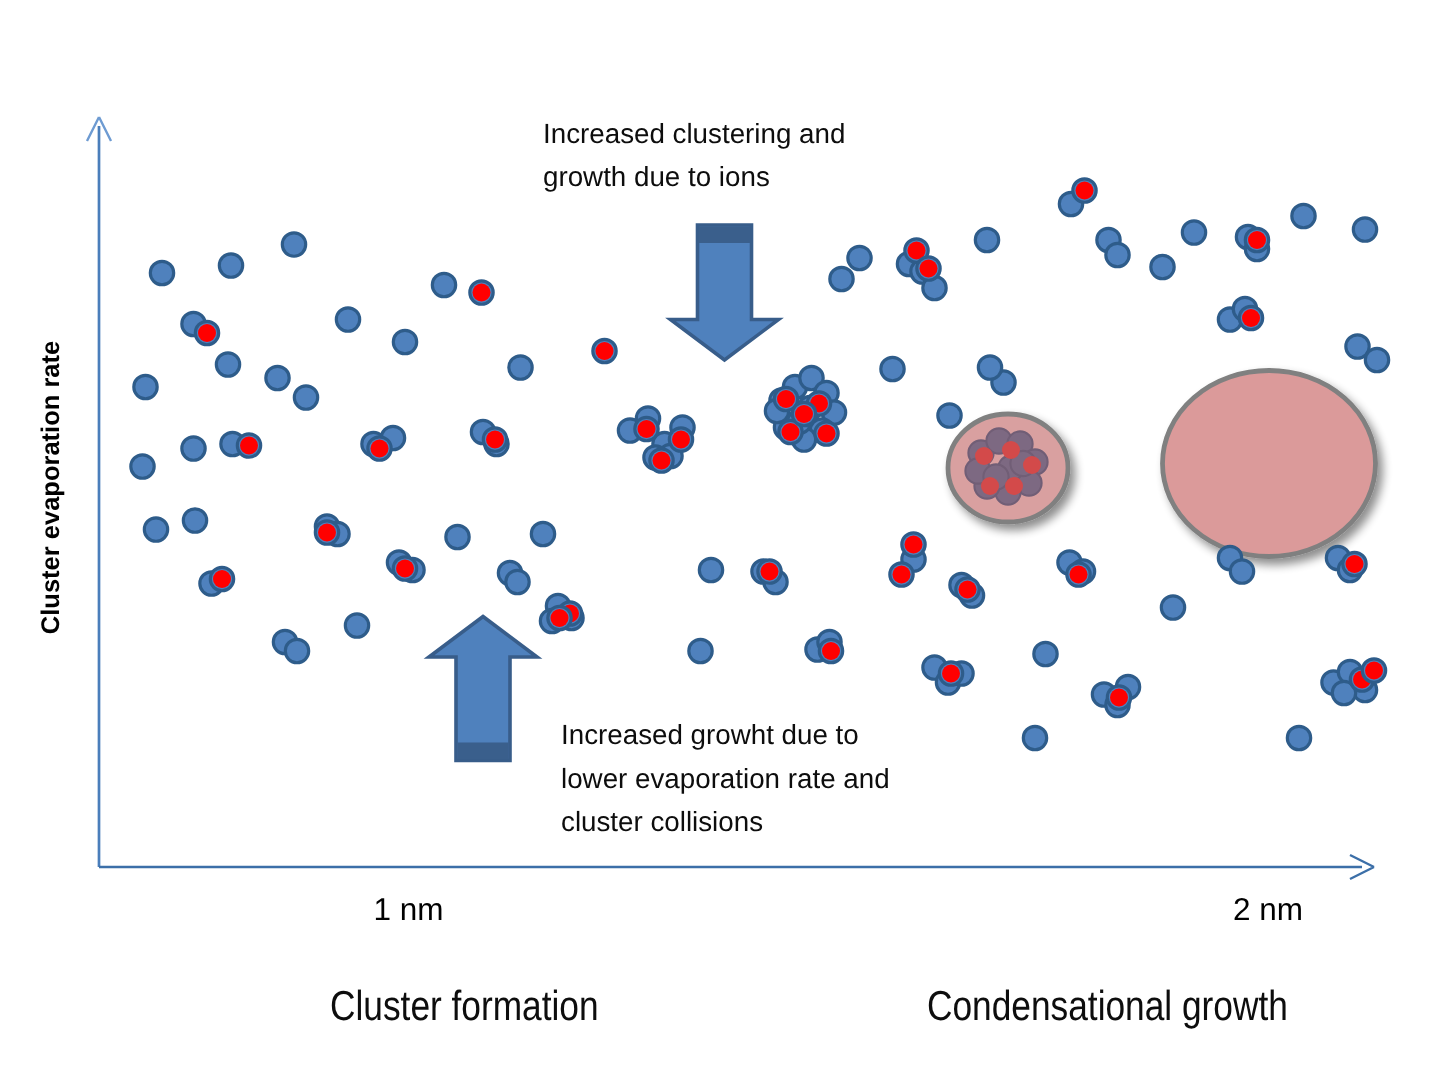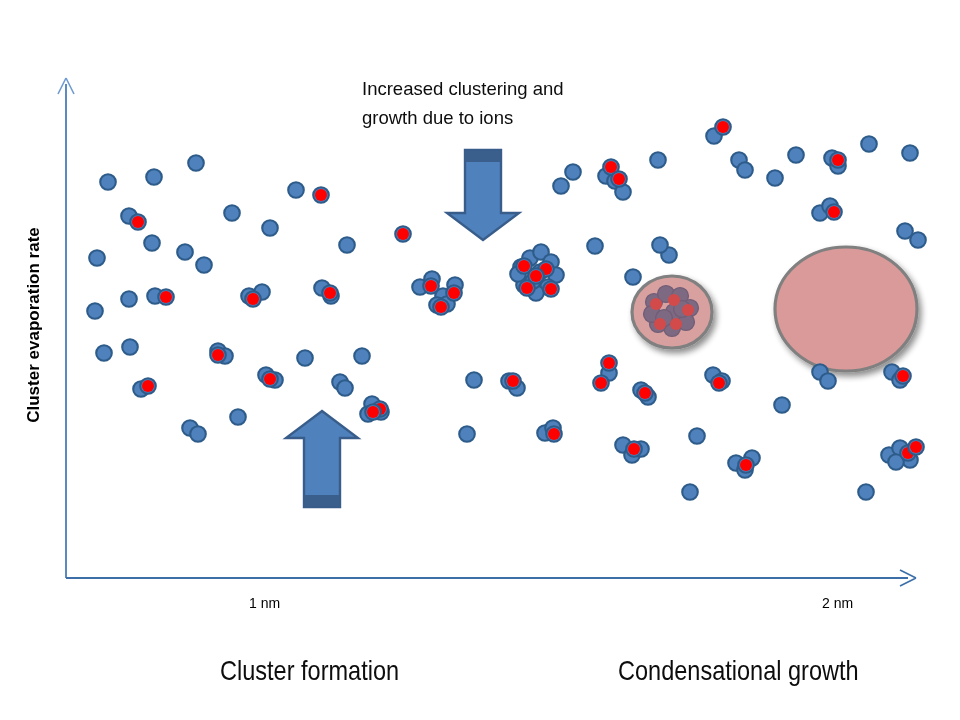--- a/index.html
+++ b/index.html
@@ -30,21 +30,21 @@
     text-align:center;
     font-size:17px;
     font-weight:bold;
     color:#000000;
     transform:rotate(-90deg);
     transform-origin:center center;
     letter-spacing:0px;
   }
   .tick{
     position:absolute;
-    font-size:14px;
+    font-size:21px;
     color:#000000;
   }
   #tick-1nm{left:249px;top:595px;}
   #tick-3nm{left:822px;top:595px;}
 
   .caption{
     position:absolute;
     font-size:28px;
     color:#0d0d0d;
     font-family:"Liberation Sans", sans-serif;
@@ -294,20 +294,23 @@
     </g>
     <g>
       <polygon points="322,411 358,438 340,438 340,507 304,507 304,438 286,438" fill="#4F81BD" stroke="#385D8A" stroke-width="2.4" stroke-linejoin="miter"></polygon>
       <rect x="305" y="495" width="34" height="11" fill="#3A5F8C"></rect>
     </g>
   </svg>
 
   <div class="anno" id="anno-top">Increased clustering and
 growth due to ions</div>
 
+  <div class="anno" id="anno-bottom">Increased growht due to
+lower evaporation rate and
+cluster collisions</div>
 
   <div id="ylabel">Cluster evaporation rate</div>
 
   <div class="tick" id="tick-1nm">1 nm</div>
   <div class="tick" id="tick-3nm">2 nm</div>
 
   <div class="caption" id="cap-left">Cluster formation</div>
   <div class="caption" id="cap-right">Condensational growth</div>
 
 </div>

